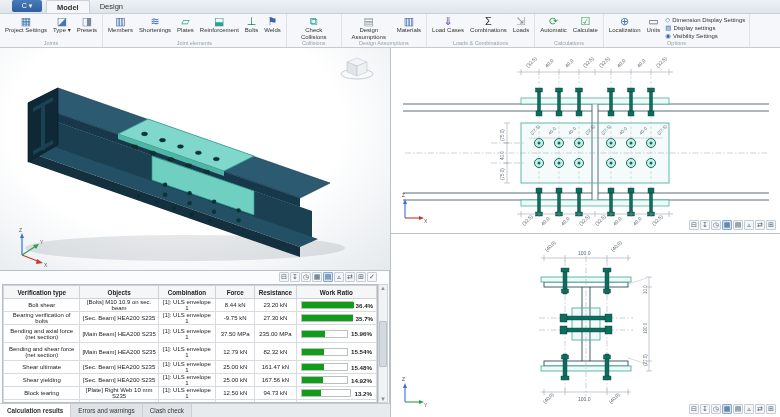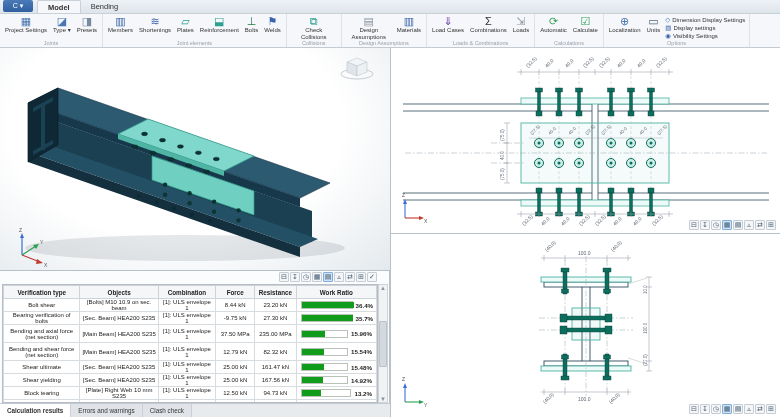--- a/index.html
+++ b/index.html
@@ -3,21 +3,21 @@
 <meta charset="utf-8">
 <style>
   * { margin:0; padding:0; box-sizing:border-box; }
   html,body { width:780px; height:417px; overflow:hidden; background:#cfd6dd;
     font-family:"Liberation Sans", sans-serif; }
   #app { position:relative; width:780px; height:417px; background:#fff; }
 
   
   #titlebar { position:absolute; left:0; top:0; width:780px; height:14px;
     background:linear-gradient(#eef2f6,#dde4ea); border-bottom:1px solid #c8d0d8;
-    display:flex; align-items:flex-end; z-index:30; }
+    display:flex; align-items:flex-end; z-index:30;padding-left:9px; }
   #appbtn { width:30px; height:12px; margin:0 4px 1px 3px; border-radius:2px;
     background:linear-gradient(#4a7ab8,#2f5f9e); color:#fff; font-size:7px;
     display:flex; align-items:center; justify-content:center; cursor:pointer; }
   .wtab { font-size:7.5px; color:#333; padding:1px 10px 1px 10px; height:13px;
     display:flex; align-items:center; cursor:pointer; }
   .wtab.active { background:#f5f7fa; border:1px solid #c8d0d8; border-bottom:none;
     border-radius:2px 2px 0 0; font-weight:bold; }
 
   
   #ribbon { position:absolute; left:0; top:14px; width:780px; height:34px;
@@ -83,21 +83,21 @@
 </style>
 </head>
 <body>
 
 <div id="app">
 
   <div id="titlebar">
     <div id="appbtn">C ▾</div>
     <div id="wtabs" style="display: flex;">
         <div class="wtab active">Model</div>
-        <div class="wtab">Bending</div>
+        <div class="wtab">Design</div>
       </div>
   </div>
 
   <div id="ribbon">
       <div class="rgroup">
         <div class="rbtns">
           <div class="rbtn">
             <span class="ricon" style="color: rgb(74, 119, 176);">▦</span>
             <span class="rlabel">Project Settings</span>
           </div>

